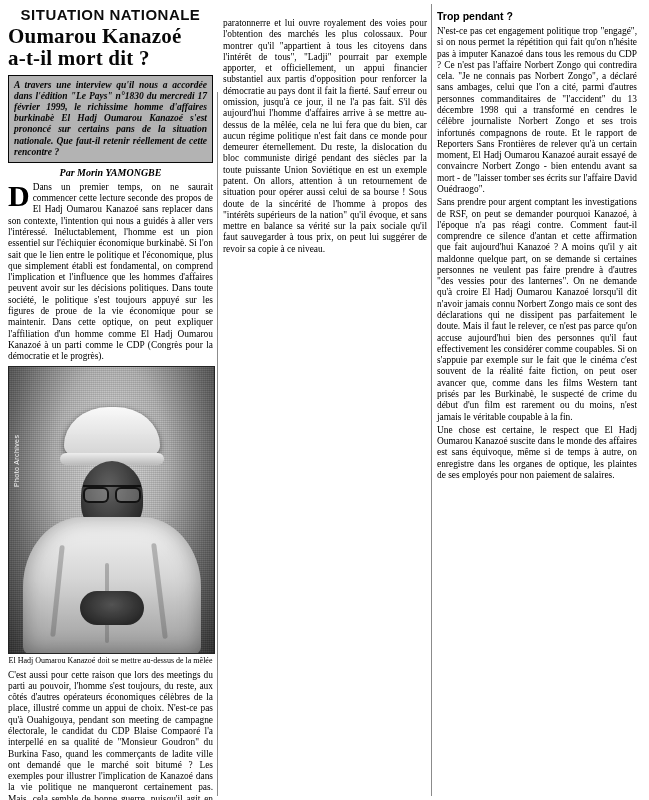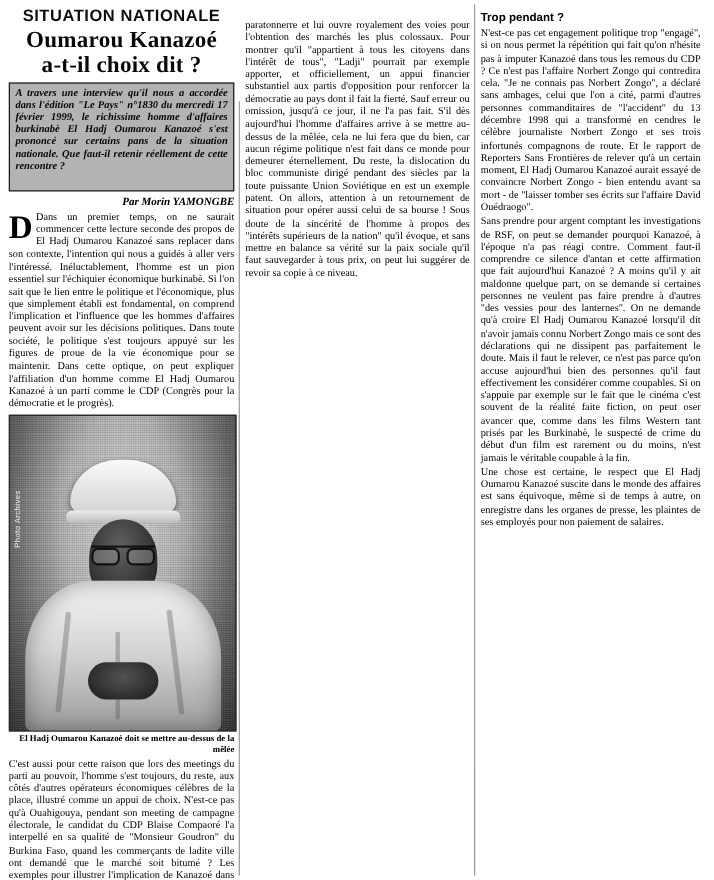--- a/index.html
+++ b/index.html
@@ -47,45 +47,45 @@
   .kicker{
     text-align:center;
     font-family:"Liberation Sans", sans-serif;
     font-weight:bold;
     font-size:15px;
     letter-spacing:.5px;
     margin:2px 0 0 0;
     color:#151515;
   }
   .headline{
-    text-align:center;
+    text-align:left;
     font-family:"Liberation Serif", serif;
     font-weight:bold;
     font-size:21px;
     line-height:1.06;
     margin:2px 0 1px 0;
     color:#101010;
     letter-spacing:.2px;
   }
   .headline .l2{display:block;}
 
   .chapo{
     border:1px solid #111;
     background:#84cc16;
     margin:5px 0 4px 0;
-    padding:4px 5px 15px 5px;
+    padding:4px 5px 4px 5px;
     font-size:9.5px;
     line-height:1.18;
     font-weight:bold;
     font-style:italic;
     text-align:justify;
     color:#0d0d0d;
   }
   .byline{
-    text-align:right;
+    text-align:center;
     font-size:10px;
     font-weight:bold;
     font-style:italic;
     margin:0 0 4px 0;
   }
 
   
   p.body{
     font-size:9.4px;
     line-height:1.2;
@@ -178,24 +178,24 @@
     left:4px;top:120px;
     transform:rotate(-90deg);
     transform-origin:left top;
     font-size:7px;
     color:#efece5;
     letter-spacing:.4px;
     font-family:"Liberation Sans", sans-serif;
   }
   .caption{
     font-size:8px;
-    font-weight:bold;
+    font-weight:normal;
     line-height:1.14;
     margin:1px 0 4px 0;
-    text-align:right;
+    text-align:center;
   }
 
   
   .subhead{
     font-family:"Liberation Sans", sans-serif;
     font-weight:bold;
     font-size:10.5px;
     margin:6px 0 4px 0;
   }
   .endmark{
@@ -210,21 +210,21 @@
 </head>
 <body>
 
 <div class="page">
   <div class="cols">
 
     <div class="col c1">
       <div class="kicker">SITUATION NATIONALE</div>
       <div class="headline">
         <span class="l1">Oumarou Kanazoé</span>
-        <span class="l2">a-t-il choix dit ?</span>
+        <span class="l2">a-t-il mort dit ?</span>
       </div>
       <div class="chapo">A travers une interview qu'il nous a accordée dans l'édition "Le Pays" n°1830 du mercredi 17 février 1999, le richissime homme d'affaires burkinabè El Hadj Oumarou Kanazoé s'est prononcé sur certains pans de la situation nationale. Que faut-il retenir réellement de cette rencontre ?</div>
       <div class="byline">Par Morin YAMONGBE</div>
 
       <p class="body dropcap-wrap"><span class="dc">D</span><span>Dans un premier temps, on ne saurait commencer cette lecture seconde des propos de El Hadj Oumarou Kanazoé sans replacer dans son contexte, l'intention qui nous a guidés à aller vers l'intéressé. Inéluctablement, l'homme est un pion essentiel sur l'échiquier économique burkinabè. Si l'on sait que le lien entre le politique et l'économique, plus que simplement établi est fondamental, on comprend l'implication et l'influence que les hommes d'affaires peuvent avoir sur les décisions politiques. Dans toute société, le politique s'est toujours appuyé sur les figures de proue de la vie économique pour se maintenir. Dans cette optique, on peut expliquer l'affiliation d'un homme comme El Hadj Oumarou Kanazoé à un parti comme le CDP (Congrès pour la démocratie et le progrès).</span></p>
 
       <div class="photo">
         <div class="noise"></div>
         <div class="hat"></div>
         <div class="hatband"></div>
@@ -246,17 +246,17 @@
     <div class="col c2">
       <div class="spacer-top"></div>
       <p class="body">paratonnerre et lui ouvre royalement des voies pour l'obtention des marchés les plus colossaux. Pour montrer qu'il "appartient à tous les citoyens dans l'intérêt de tous", "Ladji" pourrait par exemple apporter, et officiellement, un appui financier substantiel aux partis d'opposition pour renforcer la démocratie au pays dont il fait la fierté. Sauf erreur ou omission, jusqu'à ce jour, il ne l'a pas fait. S'il dès aujourd'hui l'homme d'affaires arrive à se mettre au-dessus de la mêlée, cela ne lui fera que du bien, car aucun régime politique n'est fait dans ce monde pour demeurer éternellement. Du reste, la dislocation du bloc communiste dirigé pendant des siècles par la toute puissante Union Soviétique en est un exemple patent. On allors, attention à un retournement de situation pour opérer aussi celui de sa bourse ! Sous doute de la sincérité de l'homme à propos des "intérêts supérieurs de la nation" qu'il évoque, et sans mettre en balance sa vérité sur la paix sociale qu'il faut sauvegarder à tous prix, on peut lui suggérer de revoir sa copie à ce niveau.</p>
     </div>
 
     <div class="col c3">
       <p class="body" style="visibility:hidden;height:0;margin:0;overflow:hidden">paratonnerre et lui ouvre royalement des voies pour l'obtention des marchés les plus colossaux. Pour montrer qu'il "appartient à tous les citoyens dans l'intérêt de tous", "Ladji" pourrait par exemple apporter, et officiellement, un appui financier substantiel aux partis d'opposition pour renforcer la démocratie au pays dont il fait la fierté. Sauf erreur ou omission, jusqu'à ce jour, il ne l'a pas fait. S'il dès aujourd'hui l'homme d'affaires arrive à se mettre au-dessus de la mêlée, cela ne lui fera que du bien, car aucun régime politique n'est fait dans ce monde pour demeurer éternellement. Du reste, la dislocation du bloc communiste dirigé pendant des siècles par la toute puissante Union Soviétique en est un exemple patent. On allors, attention à un retournement de situation pour opérer aussi celui de sa bourse ! Sous doute de la sincérité de l'homme à propos des "intérêts supérieurs de la nation" qu'il évoque, et sans mettre en balance sa vérité sur la paix sociale qu'il faut sauvegarder à tous prix, on peut lui suggérer de revoir sa copie à ce niveau.</p>
       <div class="subhead">Trop pendant ?</div>
       <p class="body">N'est-ce pas cet engagement politique trop "engagé", si on nous permet la répétition qui fait qu'on n'hésite pas à imputer Kanazoé dans tous les remous du CDP ? Ce n'est pas l'affaire Norbert Zongo qui contredira cela. "Je ne connais pas Norbert Zongo", a déclaré sans ambages, celui que l'on a cité, parmi d'autres personnes commanditaires de "l'accident" du 13 décembre 1998 qui a transformé en cendres le célèbre journaliste Norbert Zongo et ses trois infortunés compagnons de route. Et le rapport de Reporters Sans Frontières de relever qu'à un certain moment, El Hadj Oumarou Kanazoé aurait essayé de convaincre Norbert Zongo - bien entendu avant sa mort - de "laisser tomber ses écrits sur l'affaire David Ouédraogo".</p>
       <p class="body">Sans prendre pour argent comptant les investigations de RSF, on peut se demander pourquoi Kanazoé, à l'époque n'a pas réagi contre. Comment faut-il comprendre ce silence d'antan et cette affirmation que fait aujourd'hui Kanazoé ? A moins qu'il y ait maldonne quelque part, on se demande si certaines personnes ne veulent pas faire prendre à d'autres "des vessies pour des lanternes". On ne demande qu'à croire El Hadj Oumarou Kanazoé lorsqu'il dit n'avoir jamais connu Norbert Zongo mais ce sont des déclarations qui ne dissipent pas parfaitement le doute. Mais il faut le relever, ce n'est pas parce qu'on accuse aujourd'hui bien des personnes qu'il faut effectivement les considérer comme coupables. Si on s'appuie par exemple sur le fait que le cinéma c'est souvent de la réalité faite fiction, on peut oser avancer que, comme dans les films Western tant prisés par les Burkinabè, le suspecté de crime du début d'un film est rarement ou du moins, n'est jamais le véritable coupable à la fin.</p>
-      <p class="body">Une chose est certaine, le respect que El Hadj Oumarou Kanazoé suscite dans le monde des affaires est sans équivoque, même si de temps à autre, on enregistre dans les organes de presse, les plaintes de ses employés pour non paiement de salaires.</p>
+      <p class="body">Une chose est certaine, le respect que El Hadj Oumarou Kanazoé suscite dans le monde des affaires est sans équivoque, même si de temps à autre, on enregistre dans les organes de optique, les plaintes de ses employés pour non paiement de salaires.</p>
     </div>
 
   </div>
 </div>
 
 </body></html>

